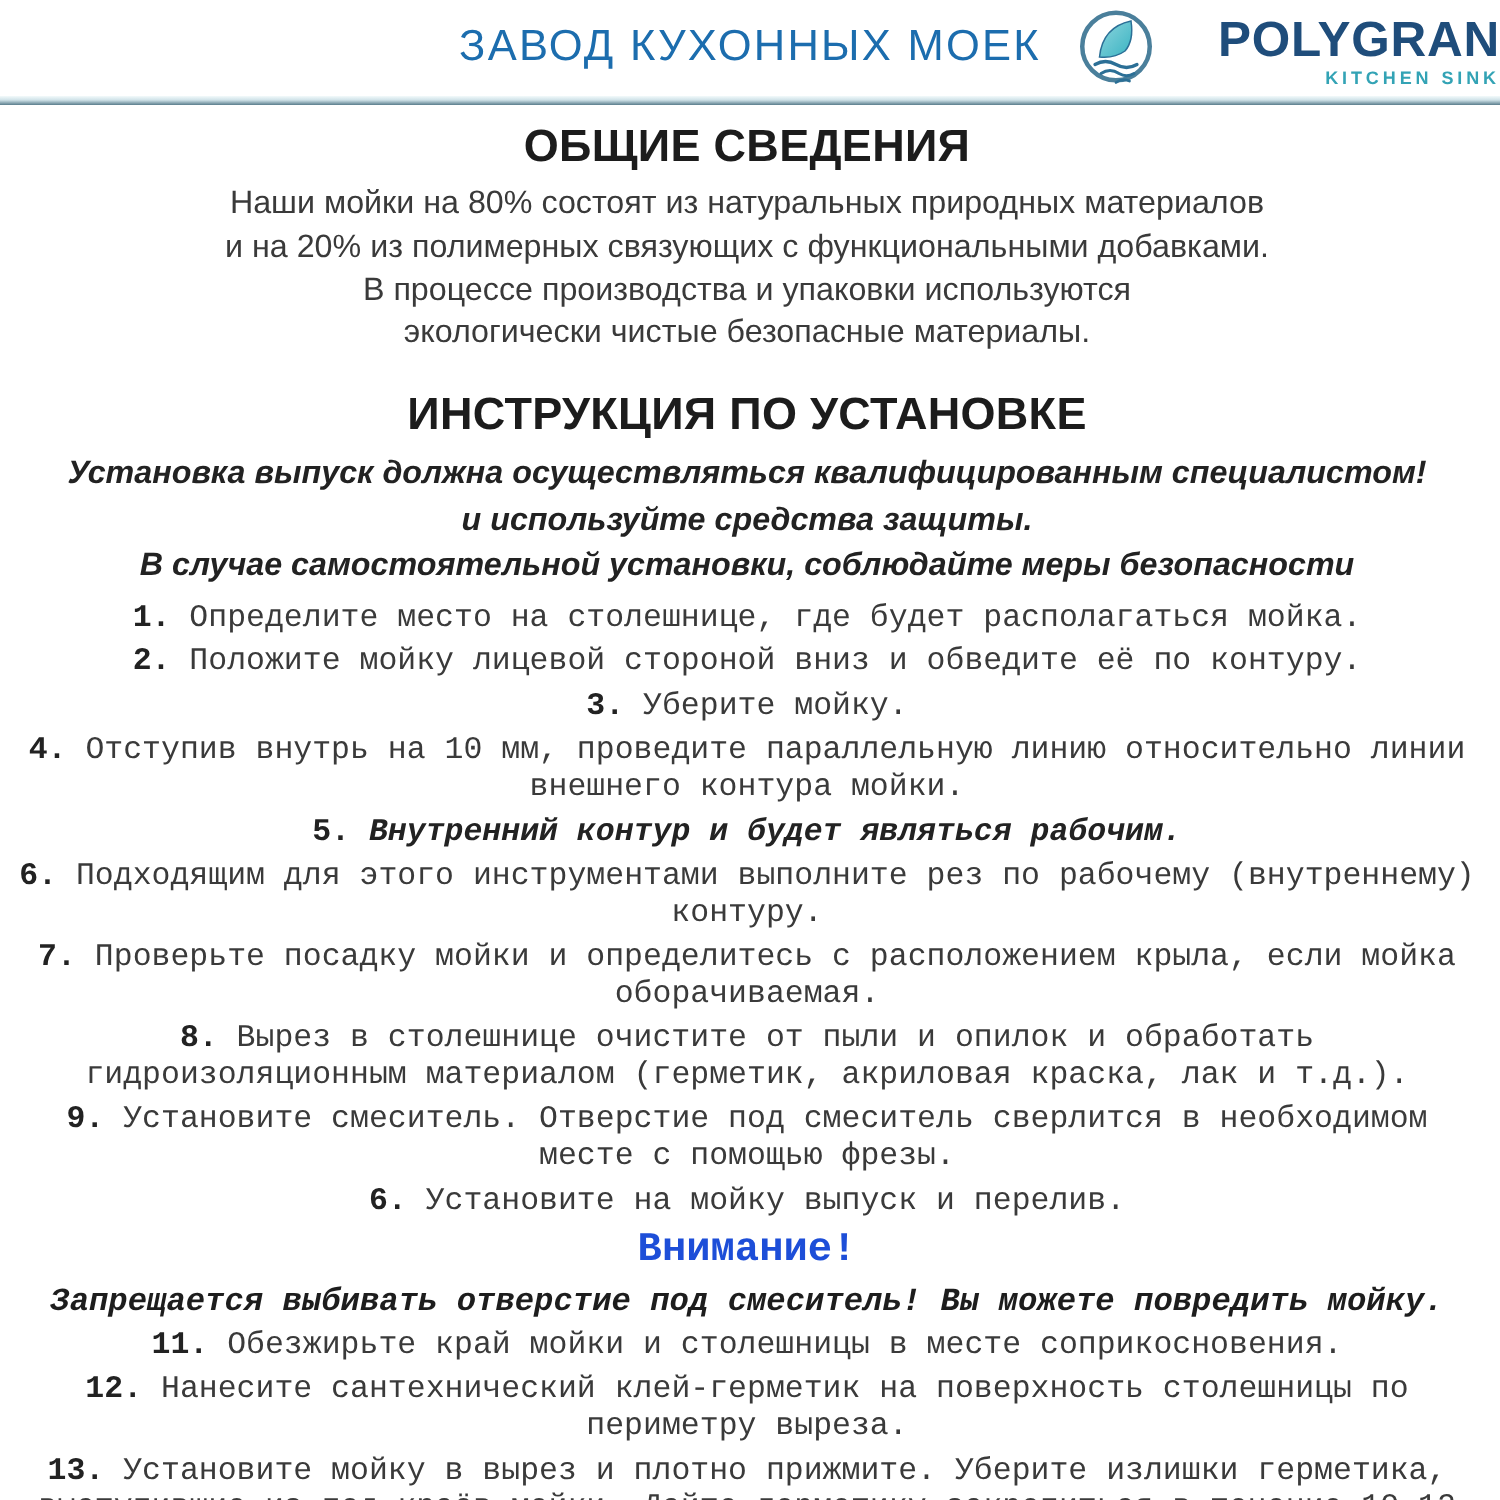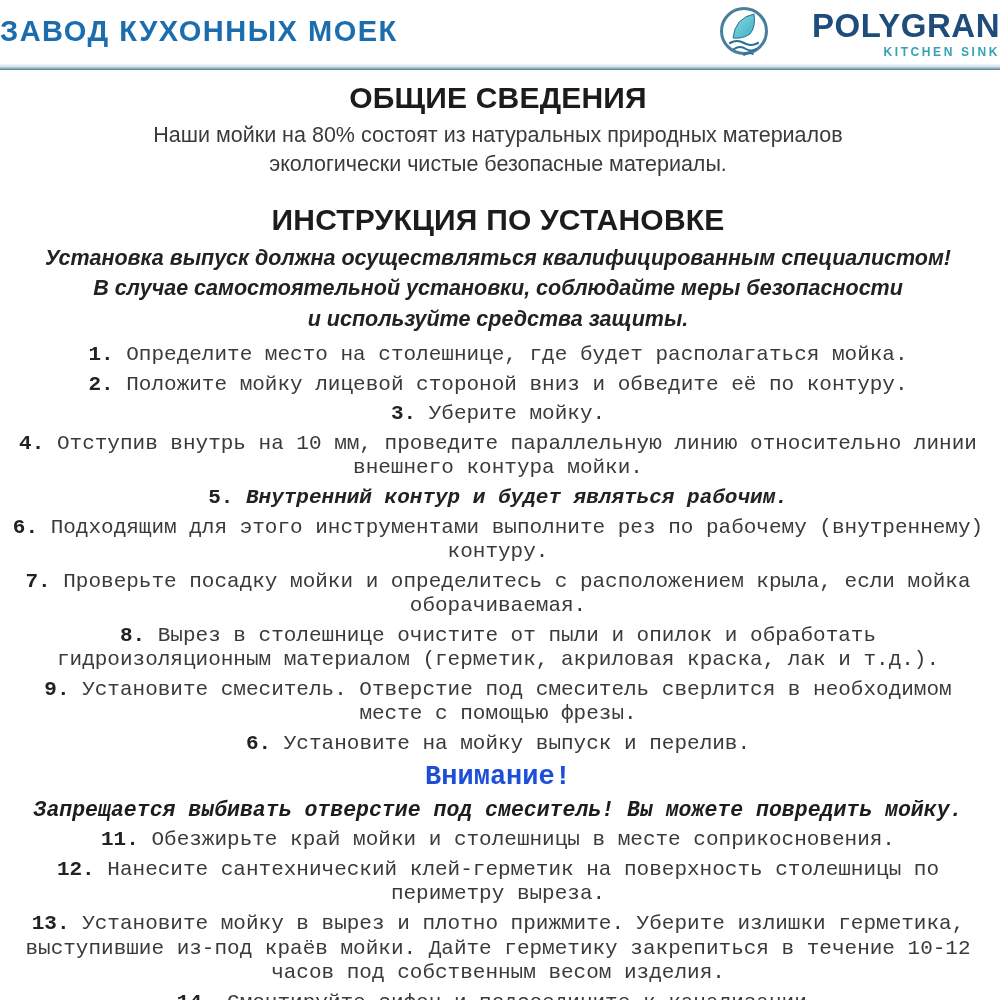--- a/index.html
+++ b/index.html
@@ -14,23 +14,23 @@
 
   
   header {
     position: relative;
     height: 64px;
     padding: 0 6px;
   }
   .h-title {
     position: absolute;
     left: 0; right: 0; top: 15px;
-    text-align: left;
+    text-align: center;
     font-size: 29px;
-    font-weight: 700;
+    font-weight: 400;
     letter-spacing: 1.5px;
     color: var(--header-title, #1c6dae);
     white-space: nowrap;
   }
   .logo {
     position: absolute;
     right: 0px; top: 5px;
     display: flex;
     align-items: flex-start;
     gap: 5px;
@@ -128,30 +128,32 @@
   </header>
 
   <div class="divider"></div>
 
   <main>
 
     <section class="section-general">
       <h1>ОБЩИЕ СВЕДЕНИЯ</h1>
       <div id="general-lines">
           <div class="gen-line">Наши мойки на 80% состоят из натуральных природных материалов</div>
+          <div class="gen-line">и на 20% из полимерных связующих с функциональными добавками.</div>
+          <div class="gen-line">В процессе производства и упаковки используются</div>
           <div class="gen-line">экологически чистые безопасные материалы.</div>
         </div>
     </section>
 
     <section class="section-install">
       <h1>ИНСТРУКЦИЯ ПО УСТАНОВКЕ</h1>
       <div id="warning-lines">
           <div class="warn-line">Установка выпуск должна осуществляться квалифицированным специалистом!</div>
+          <div class="warn-line">и используйте средства защиты.</div>
           <div class="warn-line">В случае самостоятельной установки, соблюдайте меры безопасности</div>
-          <div class="warn-line">и используйте средства защиты.</div>
         </div>
       <div id="steps-list" class="steps">
           <div class="step step"><span class="num">1. </span><span class="txt">Определите место на столешнице, где будет располагаться мойка.</span></div>
           <div class="step step"><span class="num">2. </span><span class="txt">Положите мойку лицевой стороной вниз и обведите её по контуру.</span></div>
           <div class="step step"><span class="num">3. </span><span class="txt">Уберите мойку.</span></div>
           <div class="step step"><span class="num">4. </span><span class="txt">Отступив внутрь на 10 мм, проведите параллельную линию относительно линии внешнего контура мойки.</span></div>
           <div class="step step-em"><span class="num">5. </span><span class="txt em">Внутренний контур и будет являться рабочим.</span></div>
           <div class="step step"><span class="num">6. </span><span class="txt">Подходящим для этого инструментами выполните рез по рабочему (внутреннему) контуру.</span></div>
           <div class="step step"><span class="num">7. </span><span class="txt">Проверьте посадку мойки и определитесь с расположением крыла, если мойка оборачиваемая.</span></div>
           <div class="step step"><span class="num">8. </span><span class="txt">Вырез в столешнице очистите от пыли и опилок и обработать гидроизоляционным материалом (герметик, акриловая краска, лак и т.д.).</span></div>

